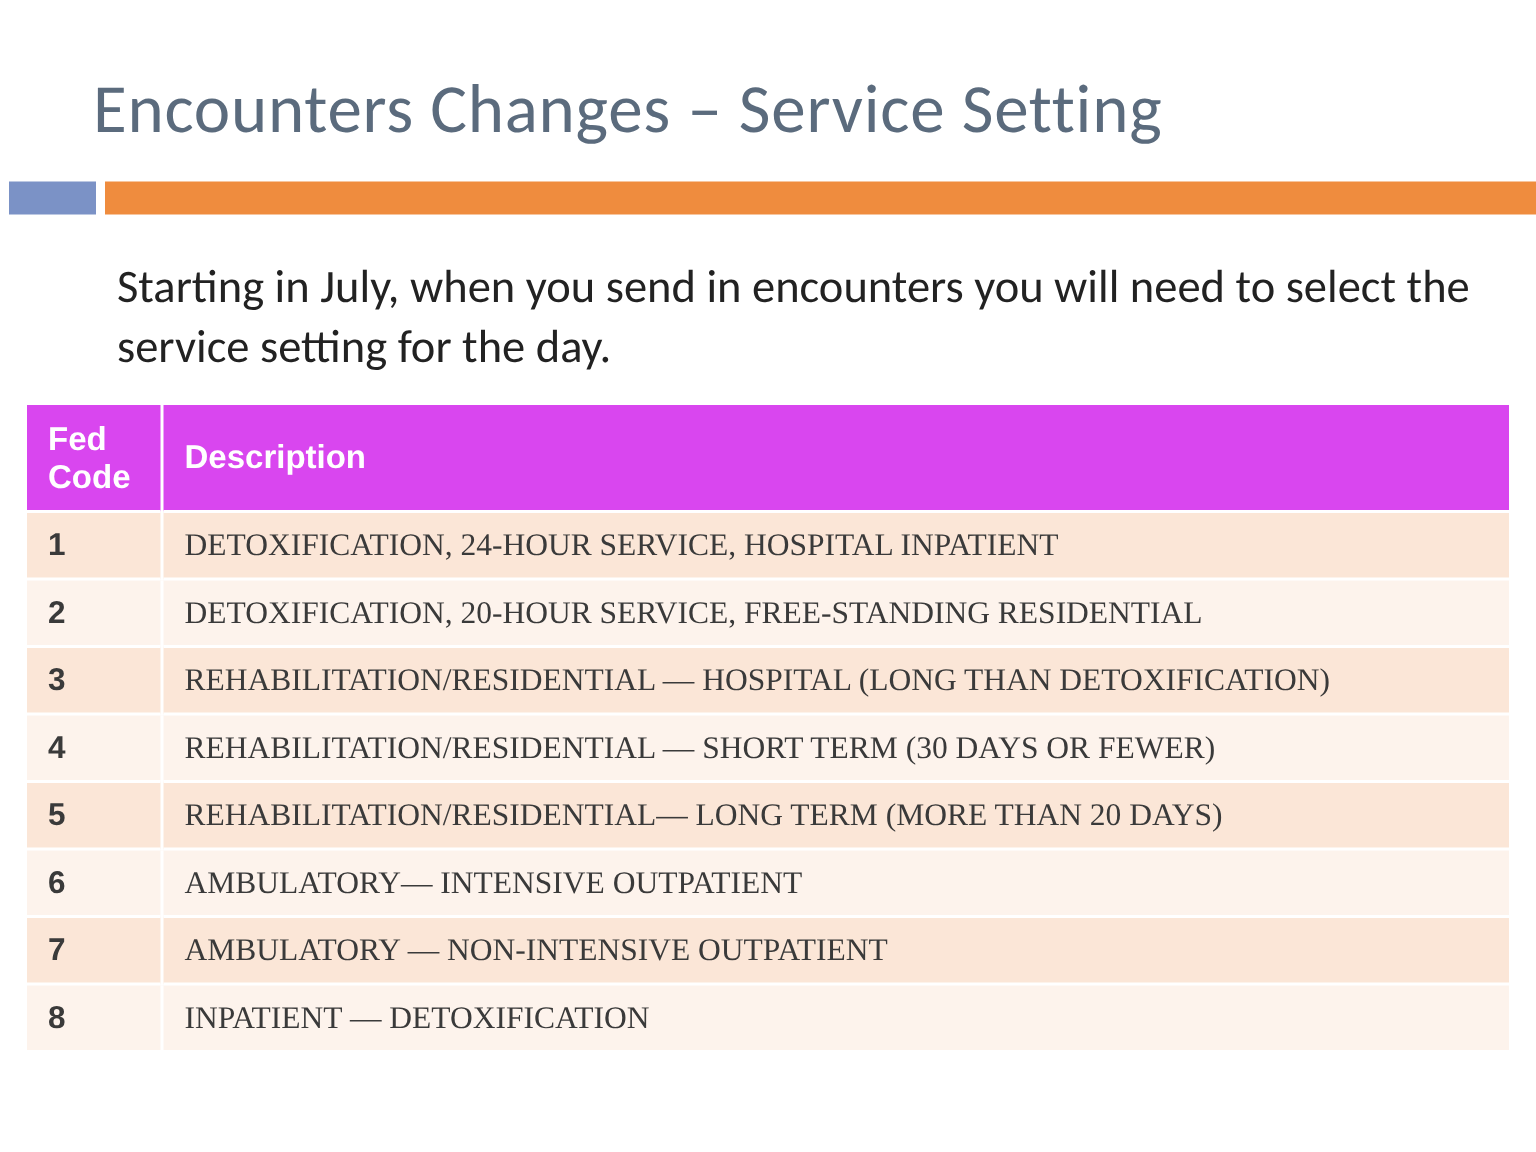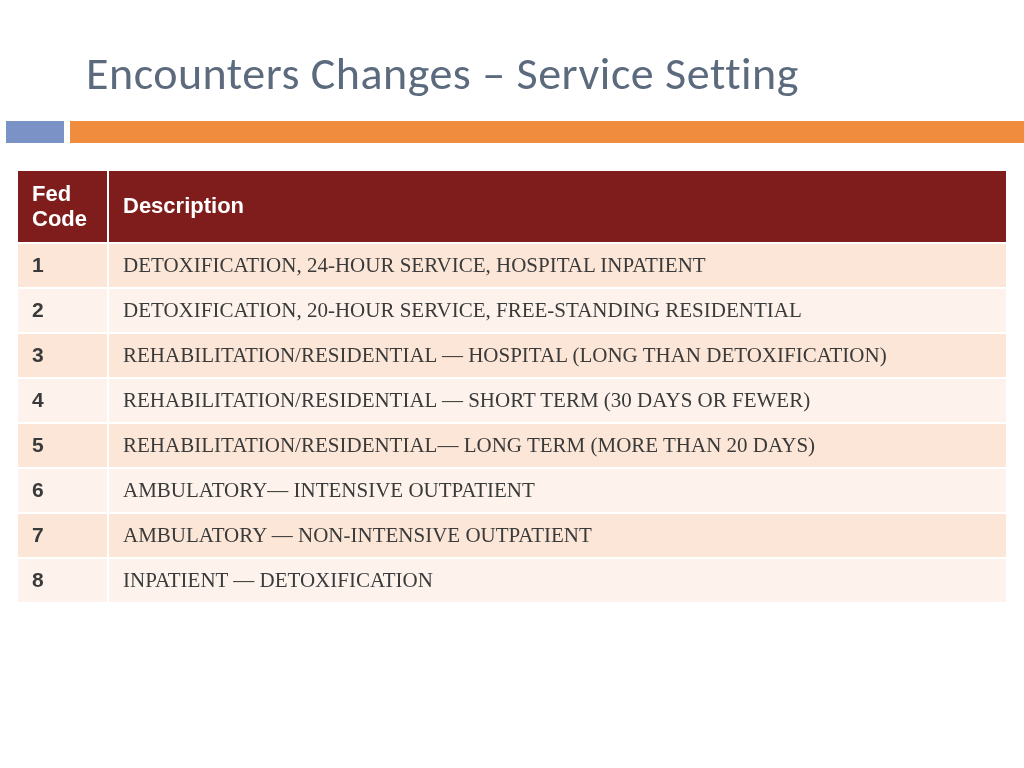--- a/index.html
+++ b/index.html
@@ -10,21 +10,21 @@
       font-family: "Segoe UI", Calibri, Arial, sans-serif;
       overflow: hidden;
     }
     .slide {
       padding: 45px 0 0 0;
     }
     .title {
       font-size: 46px;
       font-weight: 400;
       color: #5b6b7d;
-      padding-left: 86px;
+      padding-left: 62px;
       letter-spacing: 0.5px;
       margin-bottom: 20px;
     }
     .accent-bar {
       display: flex;
       height: 22px;
       margin-bottom: 28px;
     }
     .accent-white { width: 6px; background: #fff; }
     .accent-blue { width: 58px; background: #7b92c6; }
@@ -39,21 +39,21 @@
     }
     .table-wrap {
       padding: 0 18px 0 18px;
     }
     table {
       width: 100%;
       border-collapse: collapse;
       font-family: "Century Gothic", "Segoe UI", Arial, sans-serif;
     }
     th {
-      background: #7f1d1d;
+      background: #d946ef;
       color: #fff;
       text-align: left;
       font-weight: 700;
       font-size: 22px;
       padding: 10px 14px 10px 14px;
       border-right: 2px solid #fff;
       vertical-align: middle;
     }
     th:last-child { border-right: none; margin-left: 23px; }
     th.code-col { width: 90px; line-height: 1.15; }
@@ -74,20 +74,21 @@
 <body>
 
 <div class="slide">
   <h1 class="title">Encounters Changes – Service Setting</h1>
   <div class="accent-bar">
     <div class="accent-white"></div>
     <div class="accent-blue"></div>
     <div class="accent-gap"></div>
     <div class="accent-orange"></div>
   </div>
+  <p class="intro">Starting in July, when you send in encounters you will need to select the service setting for the day.</p>
   <div class="table-wrap">
     <table>
       <thead>
         <tr>
           <th class="code-col">Fed Code</th>
           <th>Description</th>
         </tr>
       </thead>
       <tbody>
         <tr class="odd">

